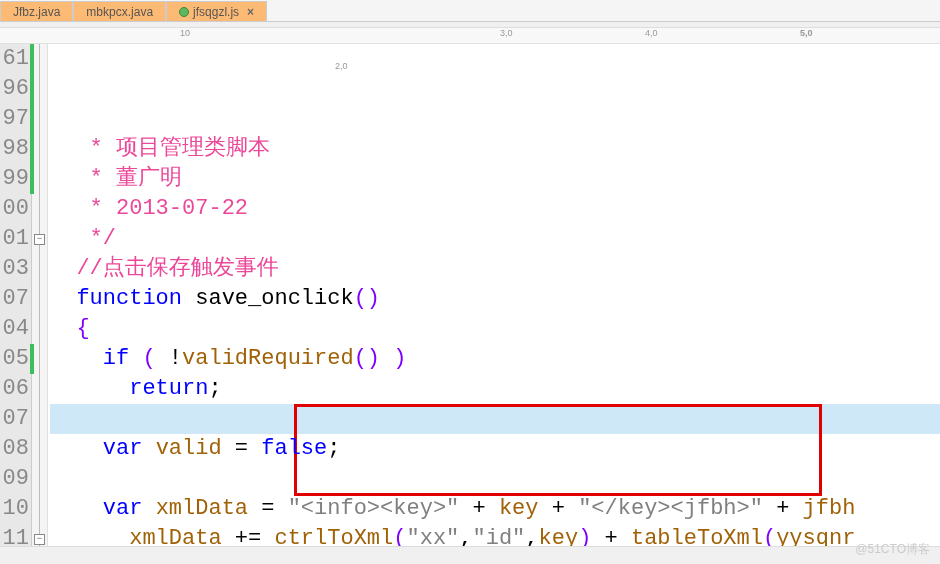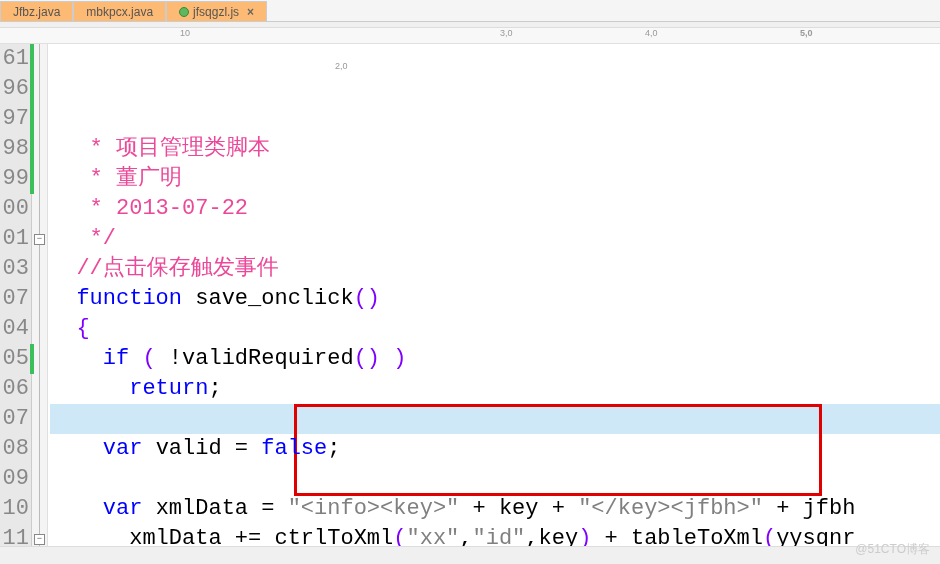--- a/index.html
+++ b/index.html
@@ -123,21 +123,21 @@
       left: -2px;
       width: 4px;
       background: #3bbf5b;
       z-index: 1;
     }
     .s-comment { color: #ec4899; }
     .s-keyword { color: #0000ff; }
     .s-func { color: #000; }
     .s-paren { color: #8000ff; }
     .s-string { color: #808080; }
-    .s-ident { color: #000000; }
+    .s-ident { color: #a16207; }
     .s-punct { color: #000; }
     .red-box {
       position: absolute;
       border: 3px solid #e00000;
       pointer-events: none;
     }
     .watermark {
       position: absolute;
       right: 10px;
       bottom: 6px;

